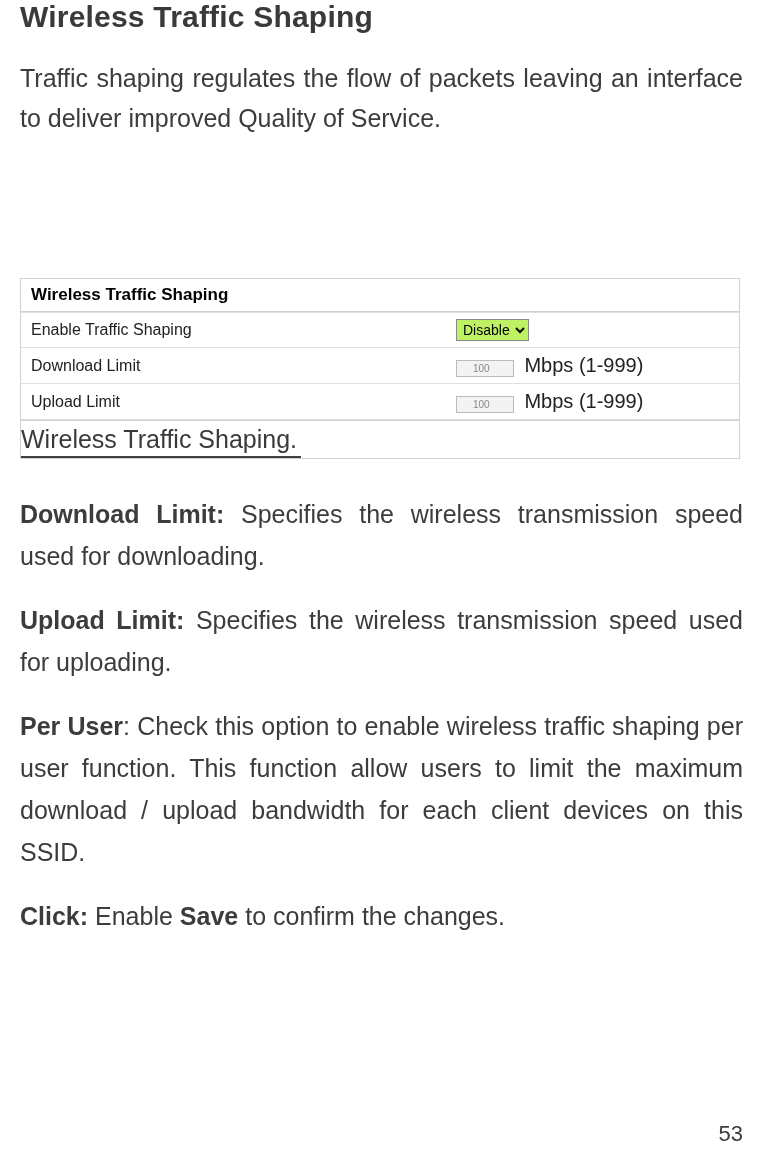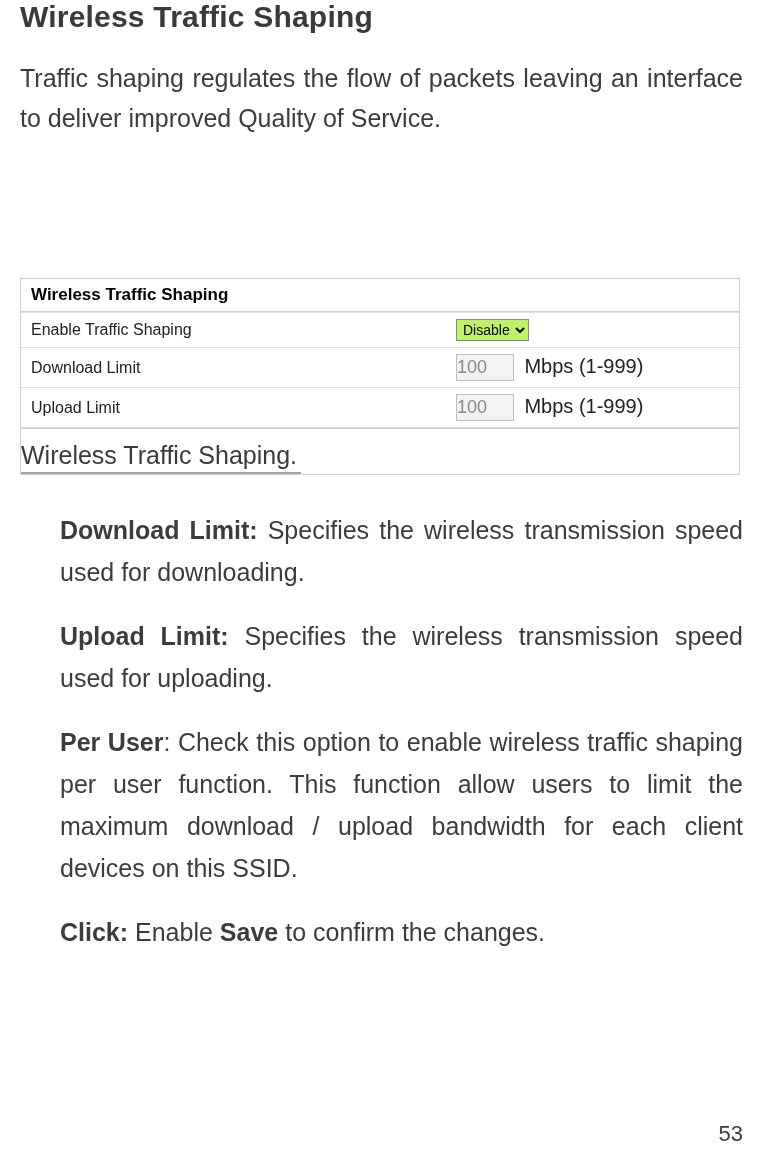--- a/index.html
+++ b/index.html
@@ -63,45 +63,44 @@
       white-space: nowrap;
     }
     select.dropdown {
       font-size: 14px;
       padding: 1px 2px;
       border: 1px solid #888;
       background: #bef264;
     }
     input.num {
       width: 58px;
-      font-size: 18px;
-      padding: 2px 0;
+      font-size: 10px;
+      padding: 2px 16px;
       border: 1px solid #bbb;
       background: #f3f3f3;
       color: #888;
     }
     .unit { margin-left: 6px; font-size: 20px; color: #222; }
     .caption-row {
       border: 1px solid #d0d0d0;
       border-top: none;
       width: 720px;
       display: flex;
       align-items: center;
     }
     .caption-inner {
       font-size: 25px;
       color: #3a3a3a;
-      border-bottom: 2px solid #a3a3a3;
-      padding: 12px 2px 2px 0;
+      border-bottom: 2px solid #404040;
+      padding: 4px 2px 2px 0;
       display: inline-block;
       width: 280px;
     }
     .defs {
       margin-top: 34px;
-      margin-left: 40px;
     }
     .def {
       font-size: 25px;
       line-height: 1.68;
       text-align: justify;
       text-justify: inter-word;
       color: #3c3c3c;
       margin-bottom: 22px;
     }
     .def b { font-weight: 700; }

